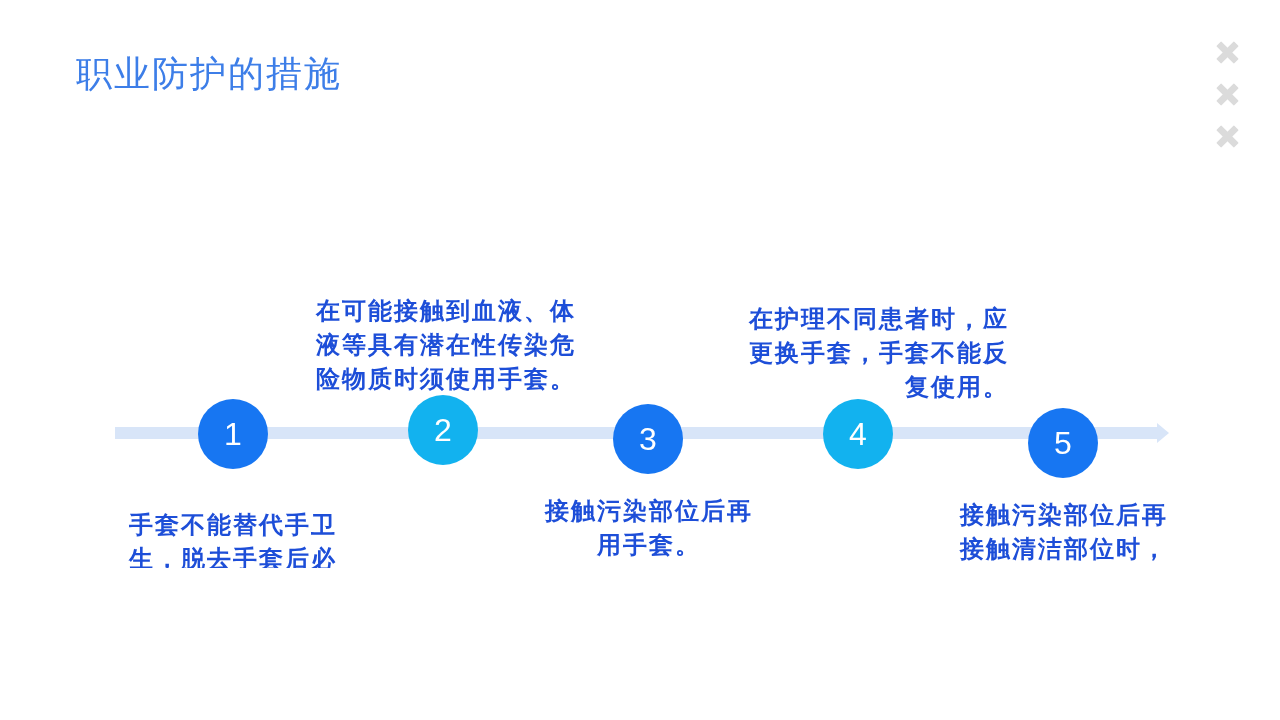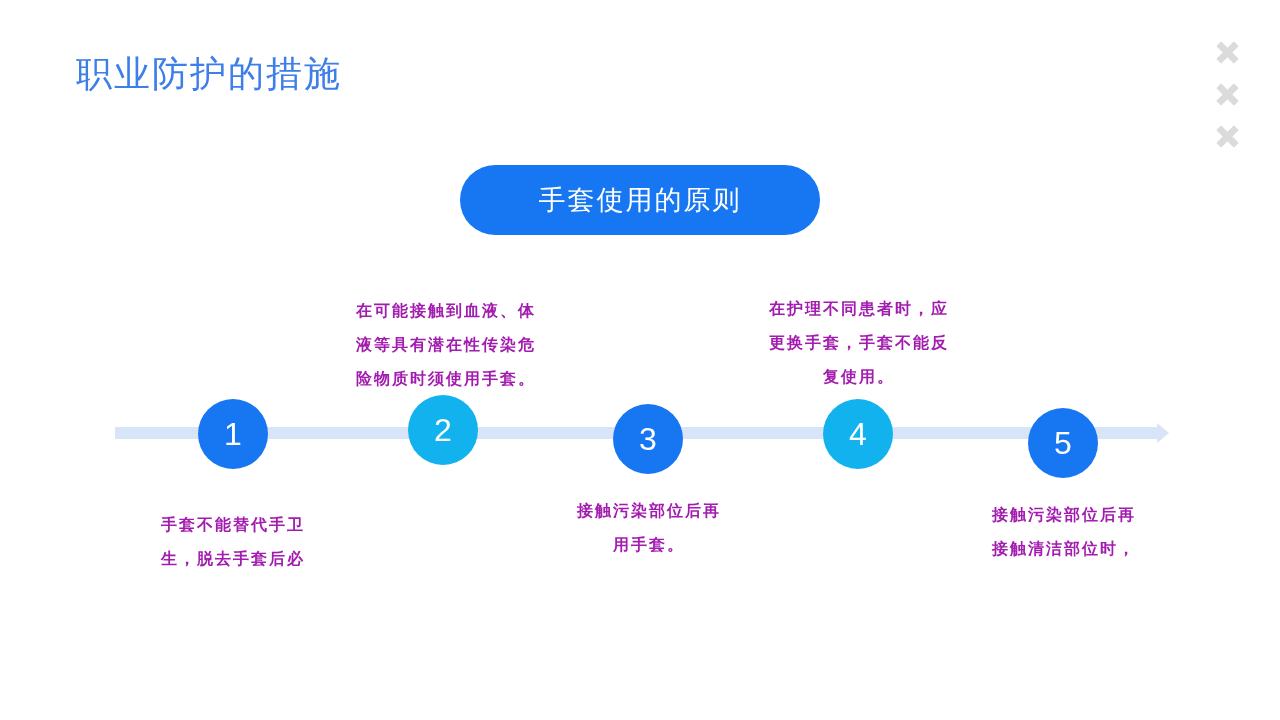--- a/index.html
+++ b/index.html
@@ -121,48 +121,45 @@
   .circle-3 { left: 613px;  top: 404px; }
   .circle-4 { left: 823px;  top: 399px; }
   .circle-5 { left: 1028px; top: 408px; }
 
   .step-text {
     position: absolute;
     transform: translateX(-50%);
     width: 300px;
     text-align: center;
     white-space: pre-line;
-    font-size: 16px;
+    font-size: 24px;
     font-weight: 700;
     letter-spacing: 2px;
     line-height: 34px;
-    color: #a21caf;
+    color: #1d4ed8;
   }
   .text-1 { left: 233px;  top: 508px; }
   .text-2 { left: 446px;  top: 294px; }
   .text-3 { left: 649px;  top: 494px; }
-  .text-4 { left: 859px;  top: 292px; }
+  .text-4 { left: 859px;  top: 302px; text-align: right; }
   .text-5 { left: 1064px; top: 498px; }
 </style>
 </head>
 <body>
 
 <div class="slide">
 
   <h1 class="page-title">职业防护的措施</h1>
 
   <div class="deco-crosses">
     <span class="x-mark"></span>
     <span class="x-mark"></span>
     <span class="x-mark"></span>
   </div>
 
-  <div class="banner">
-    <span class="banner-label">手套使用的原则</span>
-  </div>
 
   <div class="timeline-track"></div>
   <div class="timeline-arrow-tip"></div>
 
   <div class="step-circle dark circle-1">
     <span class="step-number">1</span>
   </div>
   <div class="step-circle light circle-2">
     <span class="step-number">2</span>
   </div>

